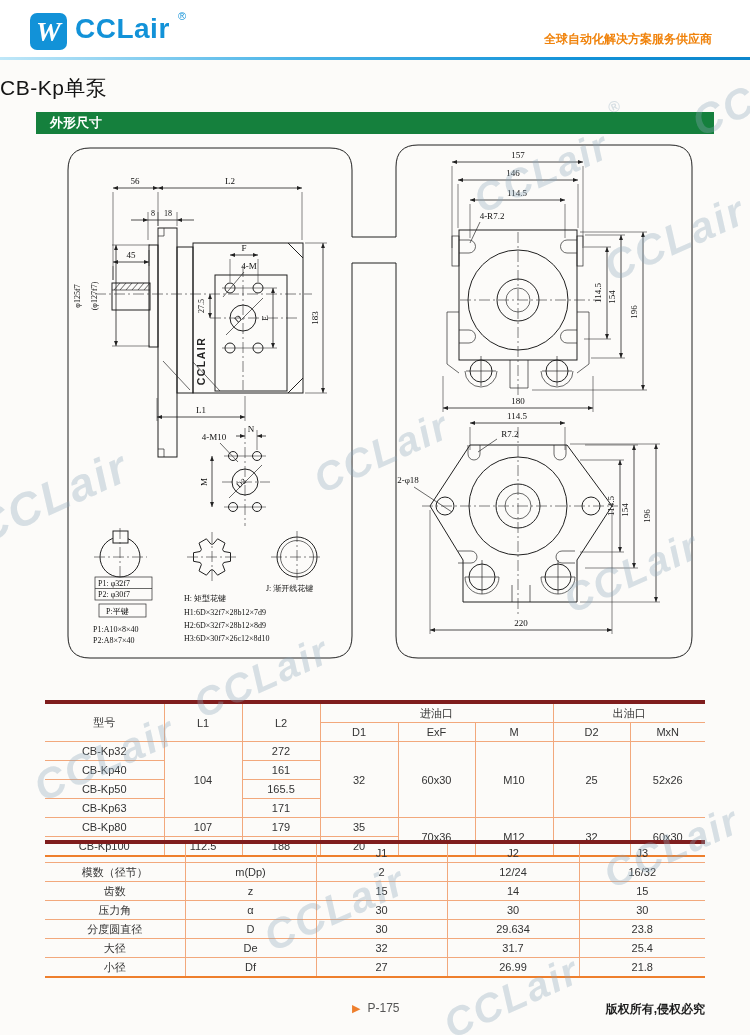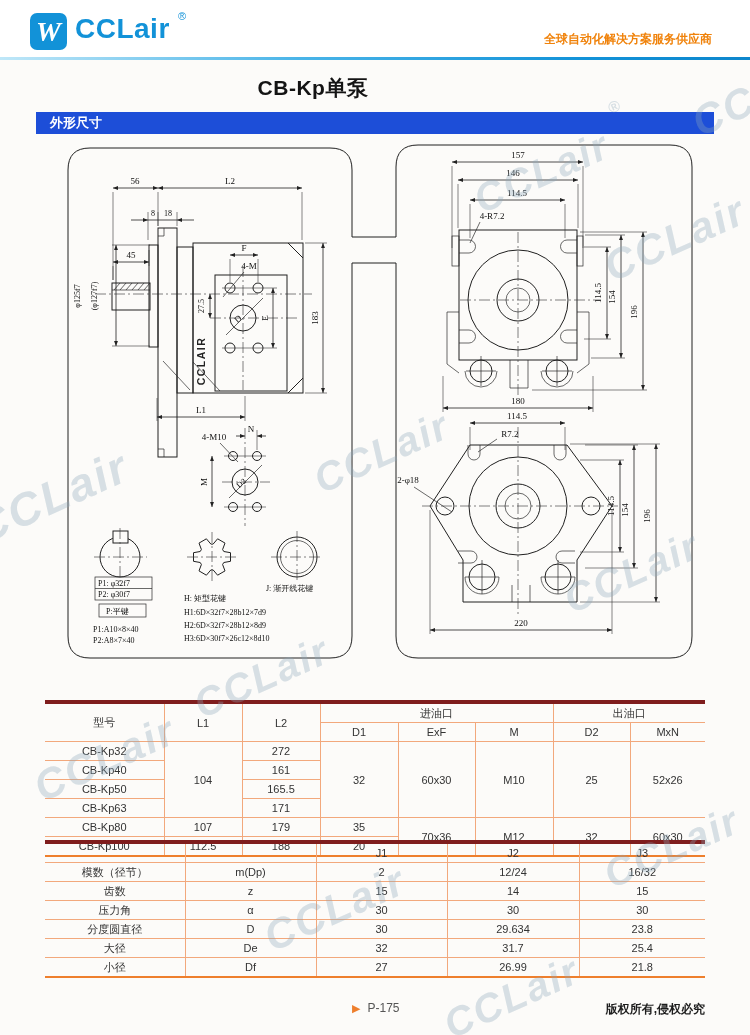--- a/index.html
+++ b/index.html
@@ -9,23 +9,23 @@
   .logo-box{position:absolute;left:30px;top:13px;width:37px;height:37px;border-radius:7px;
             background:#1292d8;text-align:center}
   .logo-w{font-family:"Liberation Serif",serif;font-style:italic;font-weight:bold;
           font-size:28px;color:#fff;line-height:37px;display:block}
   .logo-text{position:absolute;left:75px;top:13px;font-size:28px;font-weight:bold;
              color:#1292d8;letter-spacing:.5px}
   .logo-reg{position:absolute;left:178px;top:10px;font-size:11px;color:#1292d8}
   .tagline{position:absolute;right:38px;top:31px;font-size:12px;font-weight:bold;color:#f0820a}
   .hdr-line{position:absolute;top:57px;left:0;width:750px;height:3px;
             background:linear-gradient(90deg,#bfe7f8,#49b4e8 40%,#1292d8 78%,#0d86cc)}
-  .title{position:absolute;top:74px;left:0;width:626px;text-align:center;
-         font-size:21px;font-weight:bold;color:#141414;letter-spacing:.5px}
-  .secbar{position:absolute;top:112px;left:36px;width:678px;height:22px;background:#1d4ed8;
+  .title{position:absolute;top:74px;left:0;width:626px;text-align:left;
+         font-size:21px;font-weight:normal;color:#141414;letter-spacing:.5px}
+  .secbar{position:absolute;top:112px;left:36px;width:678px;height:22px;background:#15803d;
           color:#fff;font-size:13px;font-weight:bold;line-height:22px;padding-left:14px;
           box-sizing:border-box}
   svg.draw{position:absolute;top:140px;left:0}
   .ln{stroke:#202020;stroke-width:1;fill:none}
   .tn{stroke:#2a2a2a;stroke-width:.7;fill:none}
   .dim{stroke:#222;stroke-width:.8;fill:none}
   .ext{stroke:#333;stroke-width:.6;fill:none}
   .cl{stroke:#3a3a3a;stroke-width:.65;fill:none;stroke-dasharray:11 3 2 3}
   text.dt{font-family:"Liberation Serif","DejaVu Serif",serif;font-size:9px;fill:#101010}
   text.d8{font-size:8px}

